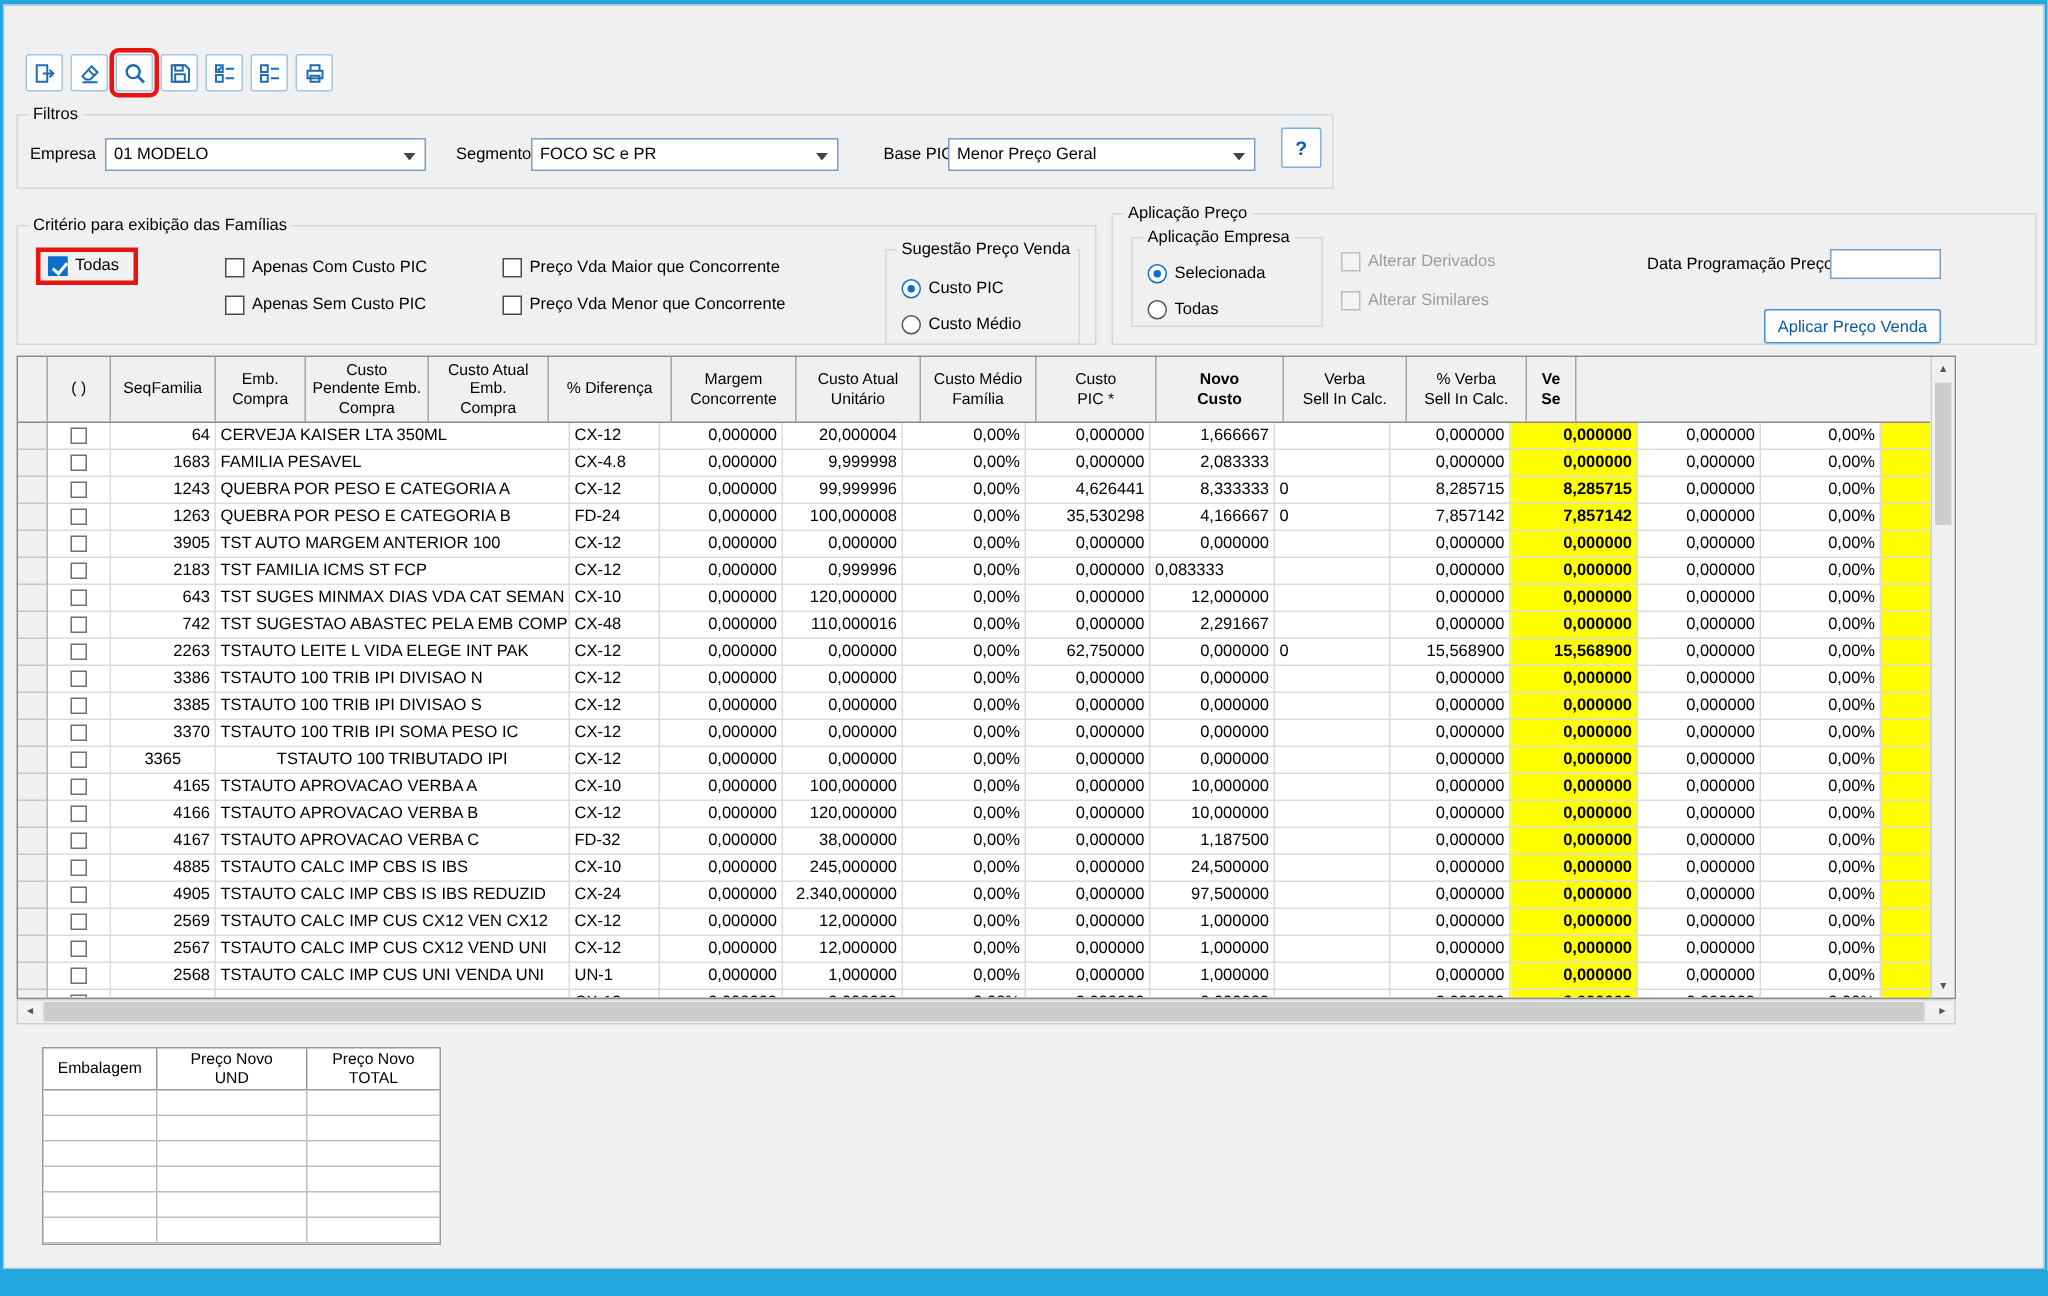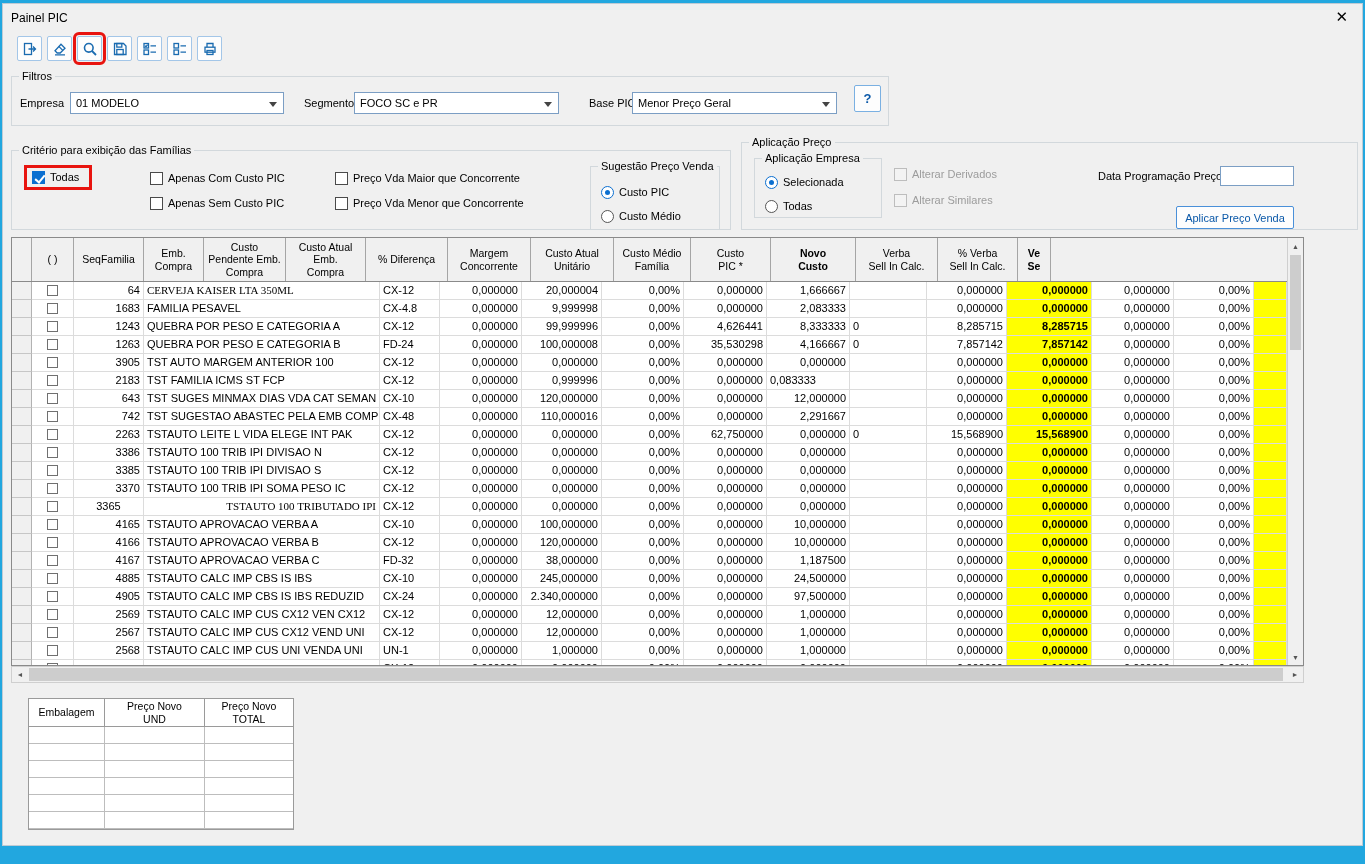--- a/index.html
+++ b/index.html
@@ -64,24 +64,20 @@
   .bhcell{border-right:1px solid #9a9a9a;display:flex;align-items:center;justify-content:center;text-align:center;white-space:pre-line;font-size:10.5px;line-height:1.2;flex:0 0 auto}
   .bhcell:last-child,.bcell:last-child{border-right:none}
   .brow{display:flex;height:17px}
   .bcell{border-right:1px solid #bdbdbd;border-bottom:1px solid #bdbdbd;flex:0 0 auto}
 </style>
 </head>
 <body>
 
 <div class="window">
 
-  <div class="titlebar">
-    <span class="title">Painel PIC</span>
-    <span class="close">✕</span>
-  </div>
 
   <div class="toolbar" id="toolbar">
       <div class="tbtn">
         <span>
           <svg width="16" height="16">
             <rect x="2.5" y="2.5" width="7" height="11" fill="none" stroke="#1a6bb0" stroke-width="1.3"></rect>
             <path d="M6.5 8h7M11 5.5 13.5 8 11 10.5" fill="none" stroke="#1a6bb0" stroke-width="1.3"></path>
           </svg>
         </span>
       </div>
@@ -259,21 +255,21 @@
         <div class="hcell b" style="width: 33px;">Ve
 Se</div>
       </div>
       <div class="gbody">
         <div class="grow">
           <div class="gcell sel" style="width: 20px; text-align: left;"></div>
           <div class="gcell ck" style="width: 42px; text-align: center;">
             <span class="gbox"></span>
           </div>
           <div class="gcell" style="width: 70px; text-align: right;">64</div>
-          <div class="gcell" style="width: 236px; text-align: left; font-family: Liberation Serif, serif;">CERVEJA KAISER LTA 350ML</div>
+          <div class="gcell" style="width: 236px; text-align: left;">CERVEJA KAISER LTA 350ML</div>
           <div class="gcell" style="width: 60px; text-align: left;">CX-12</div>
           <div class="gcell" style="width: 82px; text-align: right;">0,000000</div>
           <div class="gcell" style="width: 80px; text-align: right;">20,000004</div>
           <div class="gcell" style="width: 82px; text-align: right;">0,00%</div>
           <div class="gcell" style="width: 83px; text-align: right;">0,000000</div>
           <div class="gcell" style="width: 83px; text-align: right;">1,666667</div>
           <div class="gcell" style="width: 77px; text-align: left;"></div>
           <div class="gcell" style="width: 80px; text-align: right;">0,000000</div>
           <div class="gcell yellow" style="width: 85px; text-align: right;">0,000000</div>
           <div class="gcell" style="width: 82px; text-align: right;">0,000000</div>
@@ -499,21 +495,21 @@
           <div class="gcell" style="width: 82px; text-align: right;">0,000000</div>
           <div class="gcell" style="width: 80px; text-align: right;">0,00%</div>
           <div class="gcell yellow" style="width: 33px; text-align: right;"></div>
         </div>
         <div class="grow">
           <div class="gcell sel" style="width: 20px; text-align: left;"></div>
           <div class="gcell ck" style="width: 42px; text-align: center;">
             <span class="gbox"></span>
           </div>
           <div class="gcell" style="width: 70px; text-align: center;">3365</div>
-          <div class="gcell" style="width: 236px; text-align: right; font-family: Liberation Serif, serif;">TSTAUTO 100 TRIBUTADO IPI</div>
+          <div class="gcell" style="width: 236px; text-align: center;">TSTAUTO 100 TRIBUTADO IPI</div>
           <div class="gcell" style="width: 60px; text-align: left;">CX-12</div>
           <div class="gcell" style="width: 82px; text-align: right;">0,000000</div>
           <div class="gcell" style="width: 80px; text-align: right;">0,000000</div>
           <div class="gcell" style="width: 82px; text-align: right;">0,00%</div>
           <div class="gcell" style="width: 83px; text-align: right;">0,000000</div>
           <div class="gcell" style="width: 83px; text-align: right;">0,000000</div>
           <div class="gcell" style="width: 77px; text-align: left;"></div>
           <div class="gcell" style="width: 80px; text-align: right;">0,000000</div>
           <div class="gcell yellow" style="width: 85px; text-align: right;">0,000000</div>
           <div class="gcell" style="width: 82px; text-align: right;">0,000000</div>

